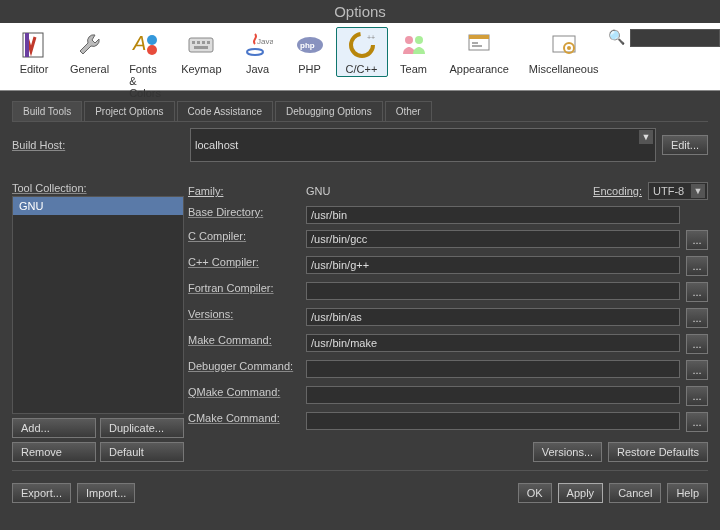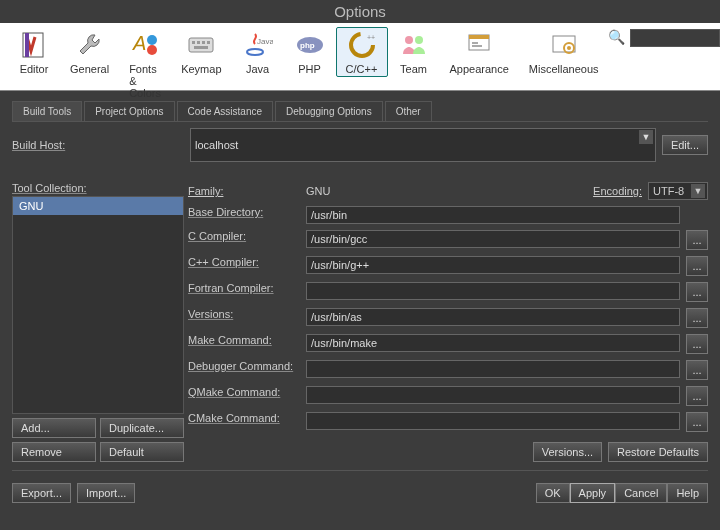--- a/index.html
+++ b/index.html
@@ -36,21 +36,21 @@
 .famrow .enc{ width:60px; background:#2f2f2f; border:1px solid #666; height:18px; display:flex; align-items:center; padding:0 4px; position:relative;}
 .famrow .enc .caret{ position:absolute; right:2px; top:1px; width:14px; height:14px; background:#555; display:flex; align-items:center; justify-content:center; font-size:9px;}
 .fldrow{ display:flex; align-items:flex-start; margin-bottom:6px; gap:6px;}
 .fldrow label{ width:112px; text-decoration:underline; text-decoration-color:#888;}
 .fldrow .txt{ flex:1; background:#2f2f2f; border:1px solid #666; height:18px; color:#ddd; padding:0 4px; font-size:11px;}
 .fldrow.nobrowse .txt{ margin-right:28px;}
 .coll-btns{ display:flex; gap:4px; margin-top:4px;}
 .bottom-right-btns{ display:flex; gap:6px; margin-left:auto; margin-top:4px;}
 .divider{ border-top:1px solid #555; margin:8px 0 6px 0;}
 .footer{ display:flex; align-items:center; padding:0 12px 6px 12px; gap:6px;}
-.footer .right{ margin-left:auto; display:flex; }
+.footer .right{ margin-left:auto; display:flex; gap:6px;}
 svg{display:block;}
 </style>
 </head>
 <body>
 
 <div class="titlebar">Options</div>
 
 <div class="toolbar">
   <div class="tool-cat">
     <span class="ic">

